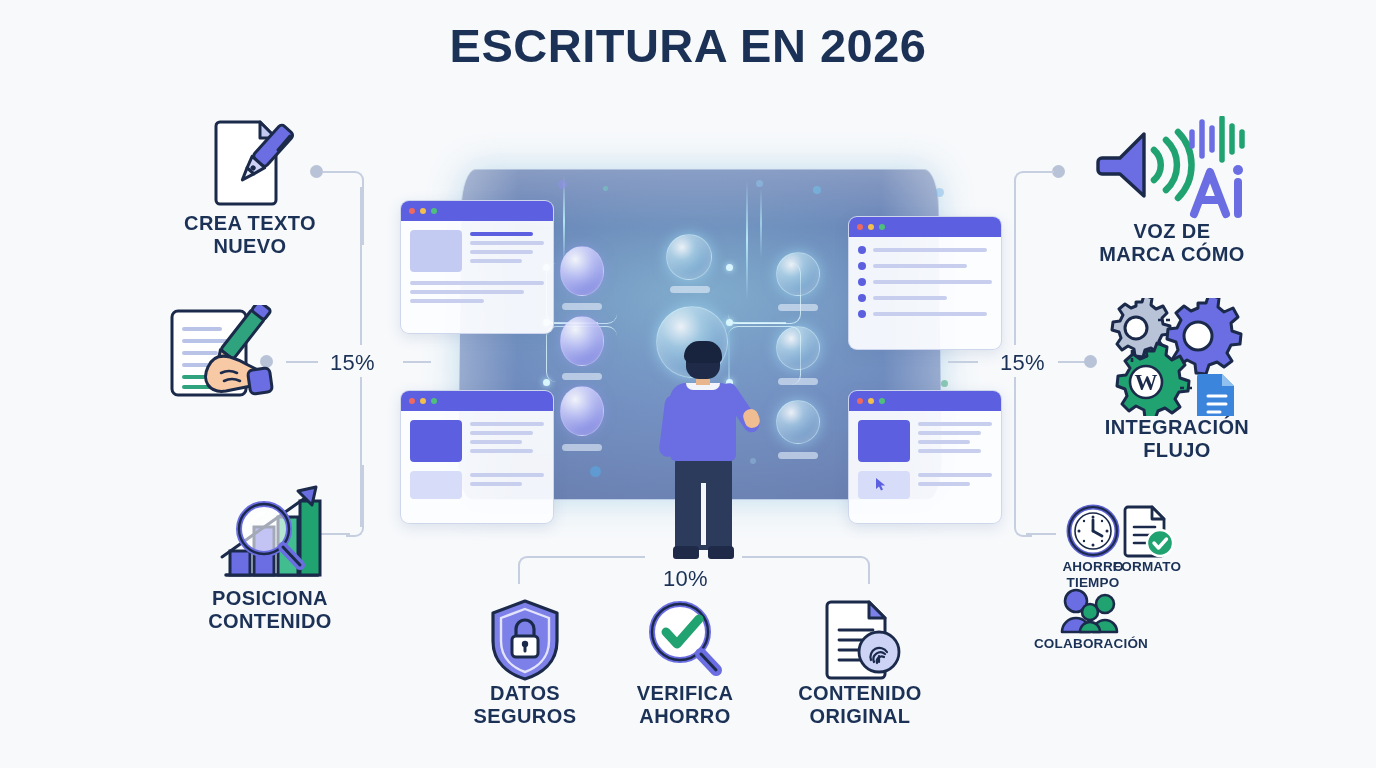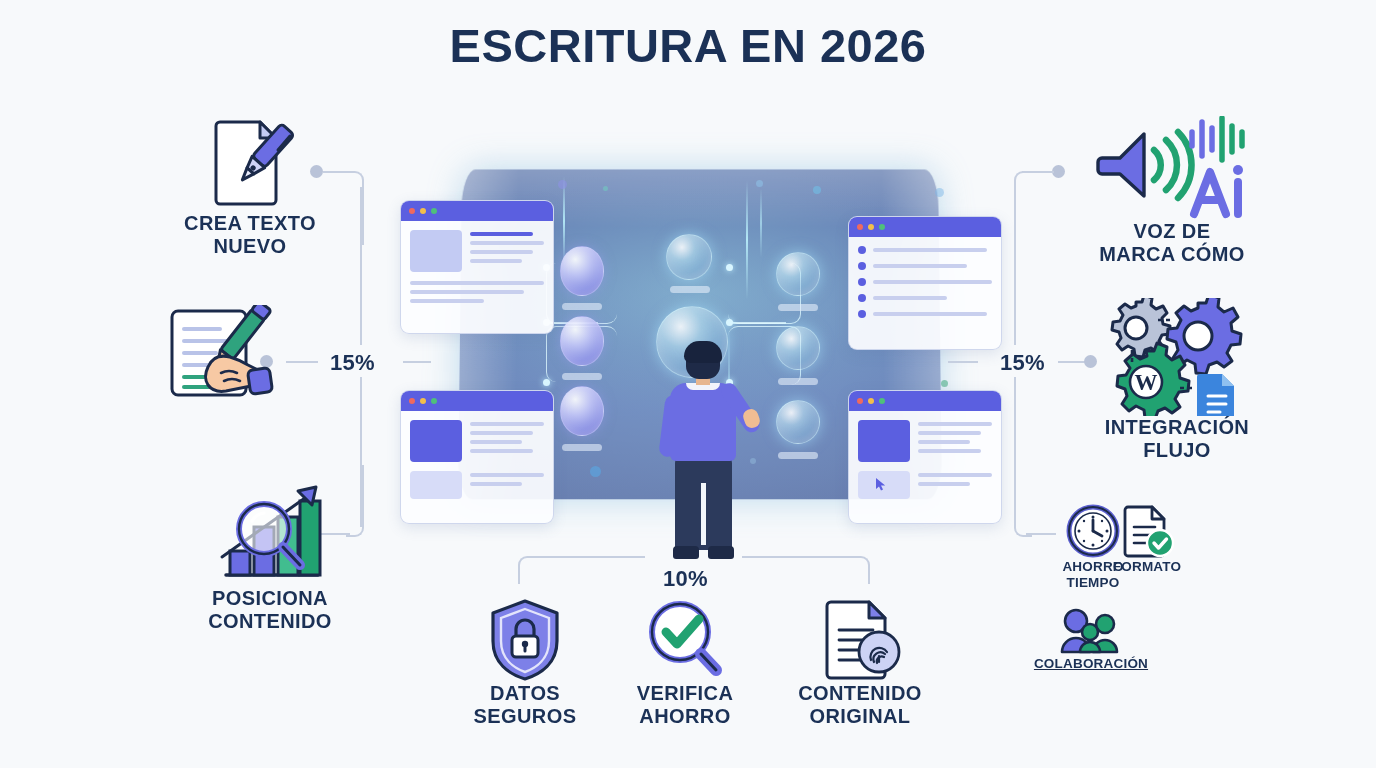--- a/index.html
+++ b/index.html
@@ -100,21 +100,21 @@
   .legs{position:absolute;left:19px;top:112px;width:57px;height:95px;background:#2c3a5c;border-radius:8px 8px 3px 3px;}
   .gap{position:absolute;left:45px;top:140px;width:5px;height:62px;background:#f3f6fa;}
   .shoeL{position:absolute;left:17px;top:203px;width:26px;height:13px;border-radius:4px 4px 3px 3px;background:#1e2a47;}
   .shoeR{position:absolute;left:52px;top:203px;width:26px;height:13px;border-radius:4px 4px 3px 3px;background:#1e2a47;}
 
   
   .conn{position:absolute;}
   .cline{position:absolute;background:#c6cfe0;}
   .cdot{position:absolute;width:13px;height:13px;border-radius:50%;background:#b9c3d8;}
   .pct{
-    position:absolute;font-size:22px;font-weight:bold;color:#1b3156;letter-spacing:.3px;
+    position:absolute;font-size:22px;font-weight:normal;color:#1b3156;letter-spacing:.3px;
     white-space:nowrap;
   }
   .brk{position:absolute;border:2px solid #c6cfe0;}
 
   
   .item{position:absolute;text-align:center;}
   .item .lab{
     font-size:20px;font-weight:bold;line-height:1.16;color:#1b3156;letter-spacing:.4px;
     white-space:pre-line;
   }
@@ -493,21 +493,21 @@
           <line x1="15" y1="32" x2="32" y2="32"></line>
           <line x1="15" y1="40" x2="28" y2="40"></line>
         </g>
         <circle cx="41" cy="40" r="13" fill="#21a271" stroke="#ffffff" stroke-width="2.4"></circle>
         <path d="M35,40 l4.5,5 8,-9" stroke="#ffffff" stroke-width="3.4" fill="none" stroke-linecap="round" stroke-linejoin="round"></path>
       </svg>
     </div>
     <div class="lab sm">FORMATO</div>
   </div>
 
-  <div class="item" style="left:1026px;top:608px;width:130px;text-decoration:underline;">
+  <div class="item" style="left:1026px;top:588px;width:130px;">
     <div class="icon" style="width:62px;height:48px;">
       <svg width="62" height="48" viewBox="0 0 62 48">
         <circle cx="16" cy="13" r="11" fill="#6b6de3" stroke="#1b2a4a" stroke-width="2.6"></circle>
         <path d="M2,44 a14,14 0 0 1 28,0 z" fill="#6b6de3" stroke="#1b2a4a" stroke-width="2.6" stroke-linejoin="round"></path>
         <circle cx="45" cy="16" r="9" fill="#21a271" stroke="#1b2a4a" stroke-width="2.6"></circle>
         <path d="M33,44 a12,12 0 0 1 24,0 z" fill="#21a271" stroke="#1b2a4a" stroke-width="2.6" stroke-linejoin="round"></path>
         <circle cx="30" cy="24" r="8" fill="#21a271" stroke="#1b2a4a" stroke-width="2.6"></circle>
         <path d="M20,44 a10,10 0 0 1 20,0 z" fill="#21a271" stroke="#1b2a4a" stroke-width="2.6" stroke-linejoin="round"></path>
       </svg>
     </div>

